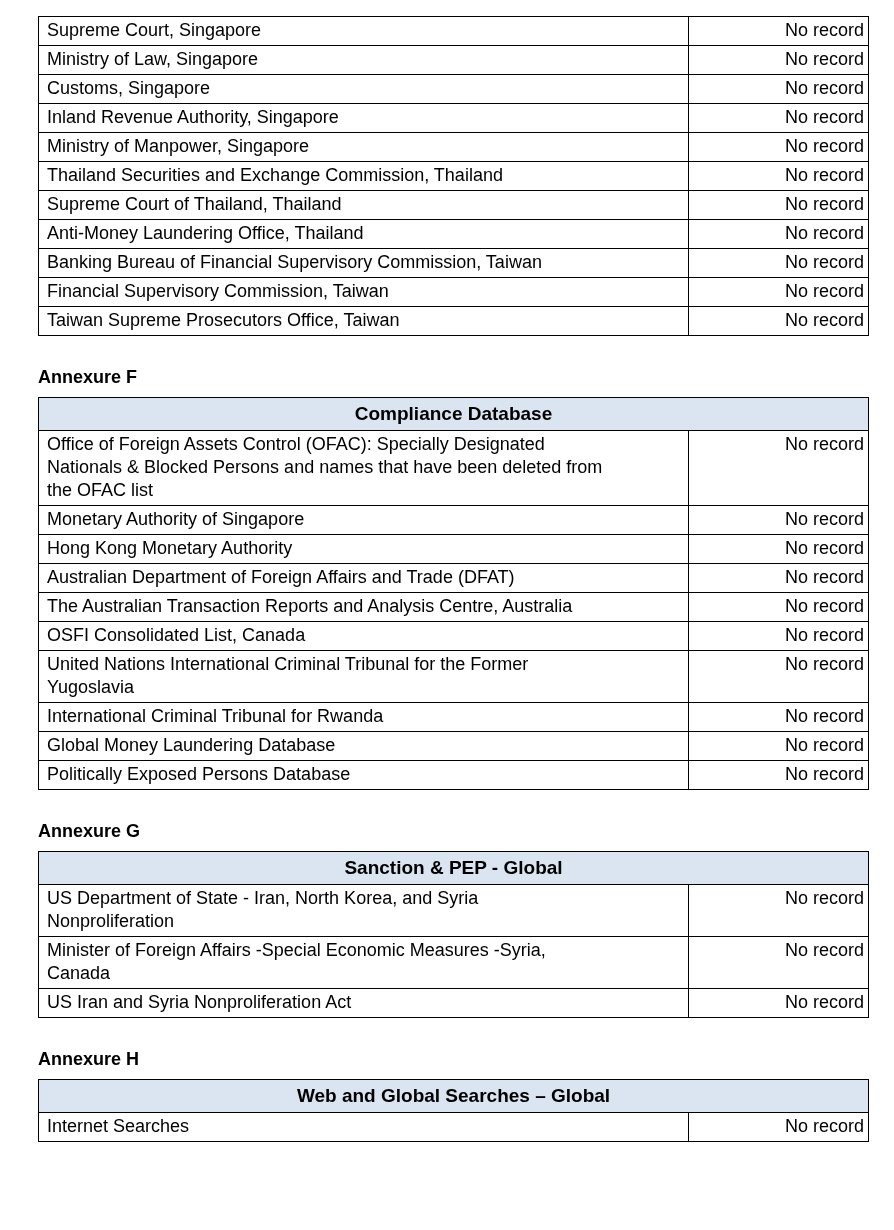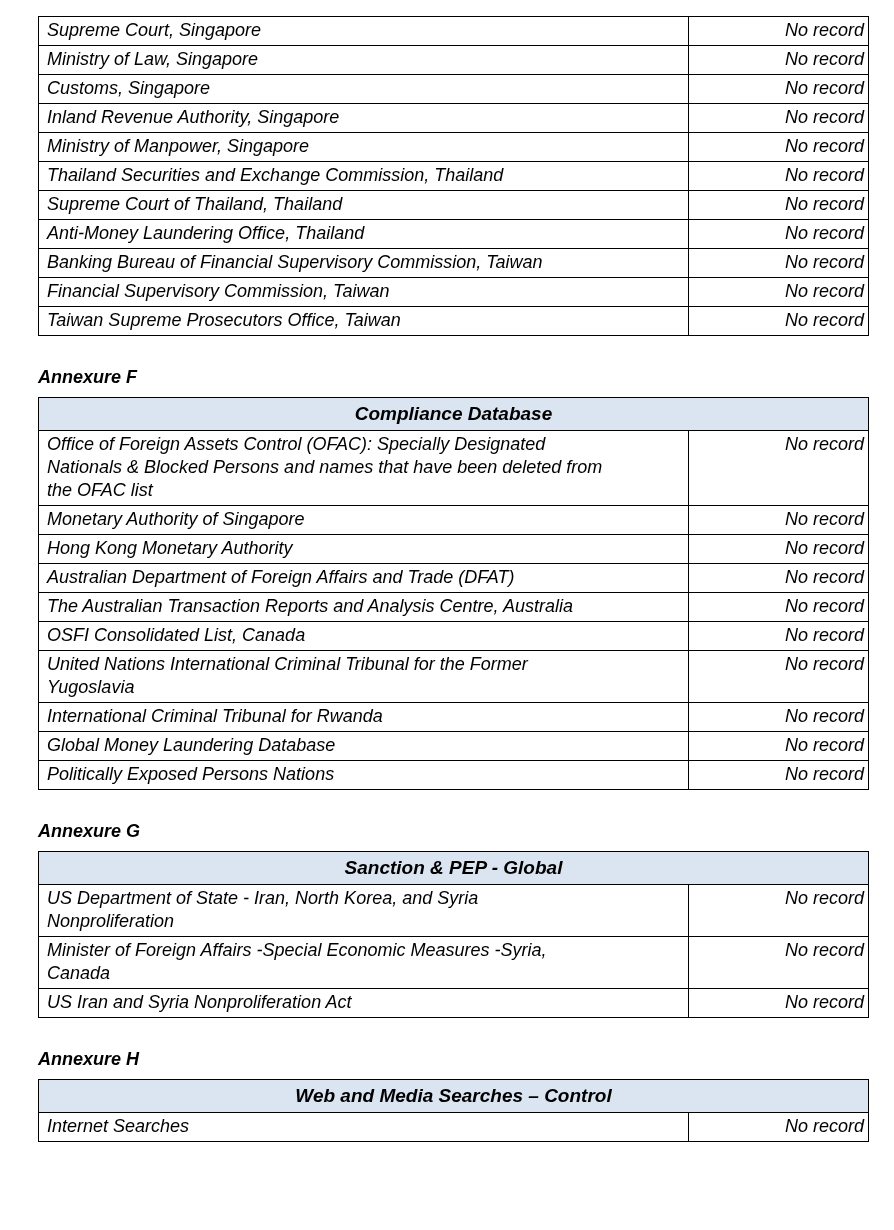--- a/index.html
+++ b/index.html
@@ -10,21 +10,20 @@
     width: 894px;
     height: 1230px;
     font-family: "Liberation Sans", sans-serif;
     color: #000000;
     overflow: hidden;
   }
   .page {
     width: 894px;
     height: 1230px;
     padding: 16px 26px 8px 38px;
-    font-style: italic;
   }
   table.tbl {
     border-collapse: collapse;
     width: 830px;
     table-layout: fixed;
   }
   table.tbl td, table.tbl th {
     border: 1px solid #000000;
   }
   td.src {
@@ -166,21 +165,21 @@
         </tr>
         <tr>
           <td class="src">International Criminal Tribunal for Rwanda</td>
           <td class="res">No record</td>
         </tr>
         <tr>
           <td class="src">Global Money Laundering Database</td>
           <td class="res">No record</td>
         </tr>
         <tr>
-          <td class="src">Politically Exposed Persons Nations</td>
+          <td class="src">Politically Exposed Persons Database</td>
           <td class="res">No record</td>
         </tr>
       </tbody>
   </table>
 
   <div class="annexure">Annexure G</div>
 
   <table class="tbl">
     <colgroup>
         <col style="width:650px">
@@ -211,21 +210,21 @@
 
   <div class="annexure">Annexure H</div>
 
   <table class="tbl">
     <colgroup>
         <col style="width:650px">
         <col style="width:180px">
       </colgroup>
     <thead>
       <tr>
-        <th colspan="2" class="title">Web and Media Searches – Control</th>
+        <th colspan="2" class="title">Web and Global Searches – Global</th>
       </tr>
     </thead>
     <tbody>
         <tr>
           <td class="src">Internet Searches</td>
           <td class="res">No record</td>
         </tr>
       </tbody>
   </table>
 

